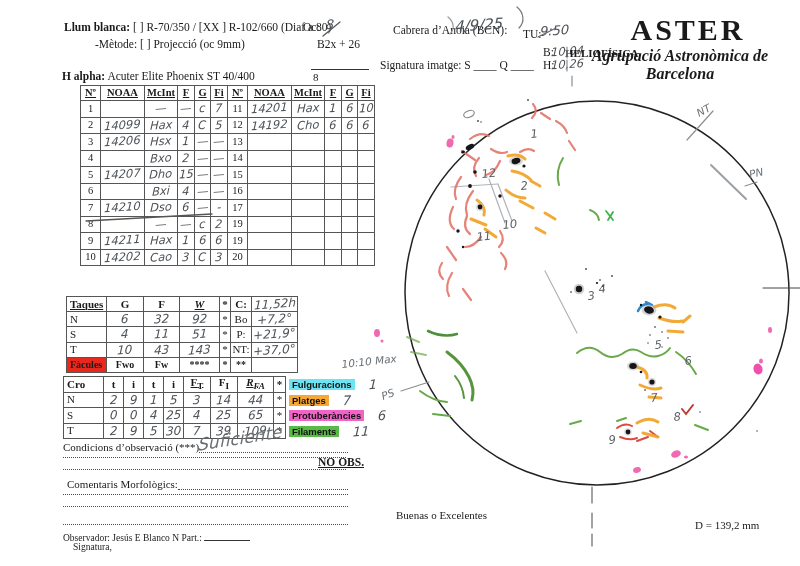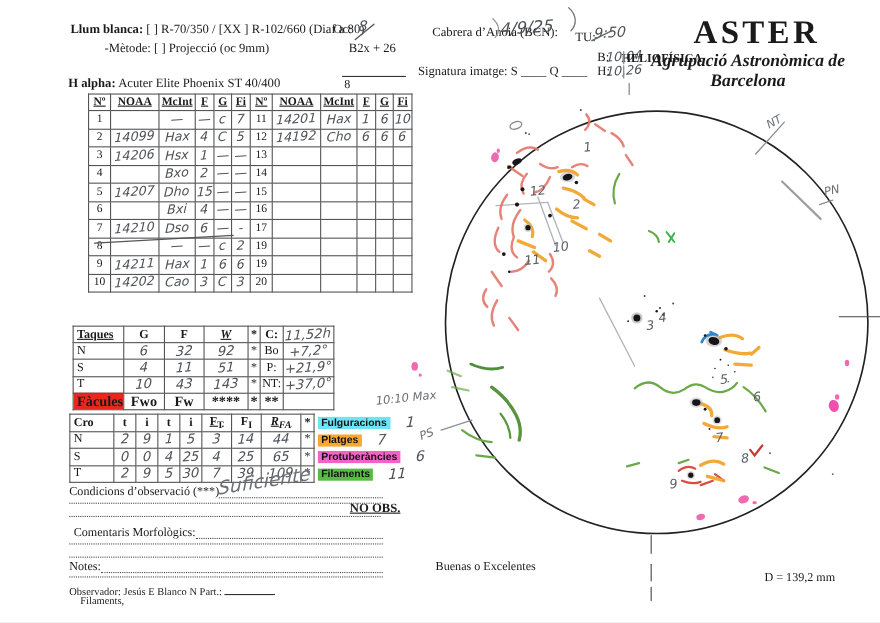--- a/index.html
+++ b/index.html
@@ -15,21 +15,21 @@
   #noaa-table thead td{height:14px;}
   #noaa-table thead td span{text-decoration:underline;font-weight:bold;font-size:10.5px;}
   #noaa-table tbody td{height:15.5px;}
   #noaa-table .hand{font-size:11.5px;}
   #taques-table td{height:14.2px;font-size:11px;}
   #taques-table td:first-child{text-align:left;padding-left:3px;}
   #taques-table tr:first-child td{font-weight:bold;}
   #taques-table tr:first-child td:first-child span{text-decoration:underline;}
   #taques-table tr:first-child td:nth-child(4) span{text-decoration:underline;font-style:italic;}
   #taques-table tr:nth-child(5) td:first-child{background:#e8281d;font-weight:bold;}
-  #taques-table tr:nth-child(5) td{font-weight:bold;font-size:13px;}
+  #taques-table tr:nth-child(5) td{font-weight:bold;font-size:10px;}
   #taques-table .hand{font-size:12px;}
   #cro-table td{height:14.5px;font-size:11px;}
   #cro-table td:first-child{text-align:left;padding-left:3px;}
   #cro-table tr:first-child td{font-weight:bold;}
   #cro-table tr:first-child td:first-child span{}
   #cro-table tr:first-child td:nth-child(6) span{text-decoration:underline;}
   #cro-table tr:first-child td:nth-child(8) span{text-decoration:underline;font-style:italic;}
   #cro-table .hand{font-size:12px;}
   
   #cro-legend{position:absolute;left:289px;top:377px;}
@@ -399,30 +399,26 @@
   </div>
   <span class="abs hand" style="left:198px;top:428px;font-size:17px;transform:rotate(-9deg) skewX(-10deg);color:#6a6f74;">Suficiente</span>
   <div class="abs dotrow" style="left:63px;top:446px;width:283px;height:11px;"></div>
   <div class="abs dotrow" style="left:63px;top:458px;width:283px;height:11px;"></div>
   <div class="abs flexrow" style="left:67px;top:478px;width:281px;">
     <span class="fs11">Comentaris Morfològics:</span>
     <span class="dotfill"></span>
   </div>
   <div class="abs dotrow" style="left:63px;top:483px;width:285px;height:11px;"></div>
   <div class="abs dotrow" style="left:63px;top:495px;width:285px;height:11px;"></div>
-  <div class="abs flexrow" style="left:63px;top:509px;width:285px;">
-    <span class="fs11">Notes:</span>
-    <span class="dotfill"></span>
-  </div>
   <div class="abs dotrow" style="left:63px;top:513px;width:285px;height:11px;"></div>
   <div class="abs fs95" style="left:63px;top:531px;font-family:Liberation Serif, serif;">
     <span>Observador:   Jesús E Blanco  N Part.:</span>
     <span class="uline-blank"></span>
   </div>
-  <div class="abs fs95" style="left:73px;top:542px;">Filaments,</div>
+  <div class="abs fs95" style="left:73px;top:542px;">Signatura,</div>
   <div class="abs fs115" style="left:318px;top:456px;font-weight:bold;text-decoration:underline;">NO OBS.</div>
 
   <div class="abs fs11" style="left:396px;top:509px;">Buenas o Excelentes</div>
   <div class="abs fs11" style="left:695px;top:519px;">D = 139,2  mm</div>
 
   <svg id="sketch" width="800" height="566" viewBox="0 0 800 566">
 
     <circle cx="597" cy="293" r="192" fill="none" stroke="#222" stroke-width="1.5"></circle>
 
     <g stroke="#8a8f94" stroke-width="1.2" fill="none" stroke-linecap="round">

